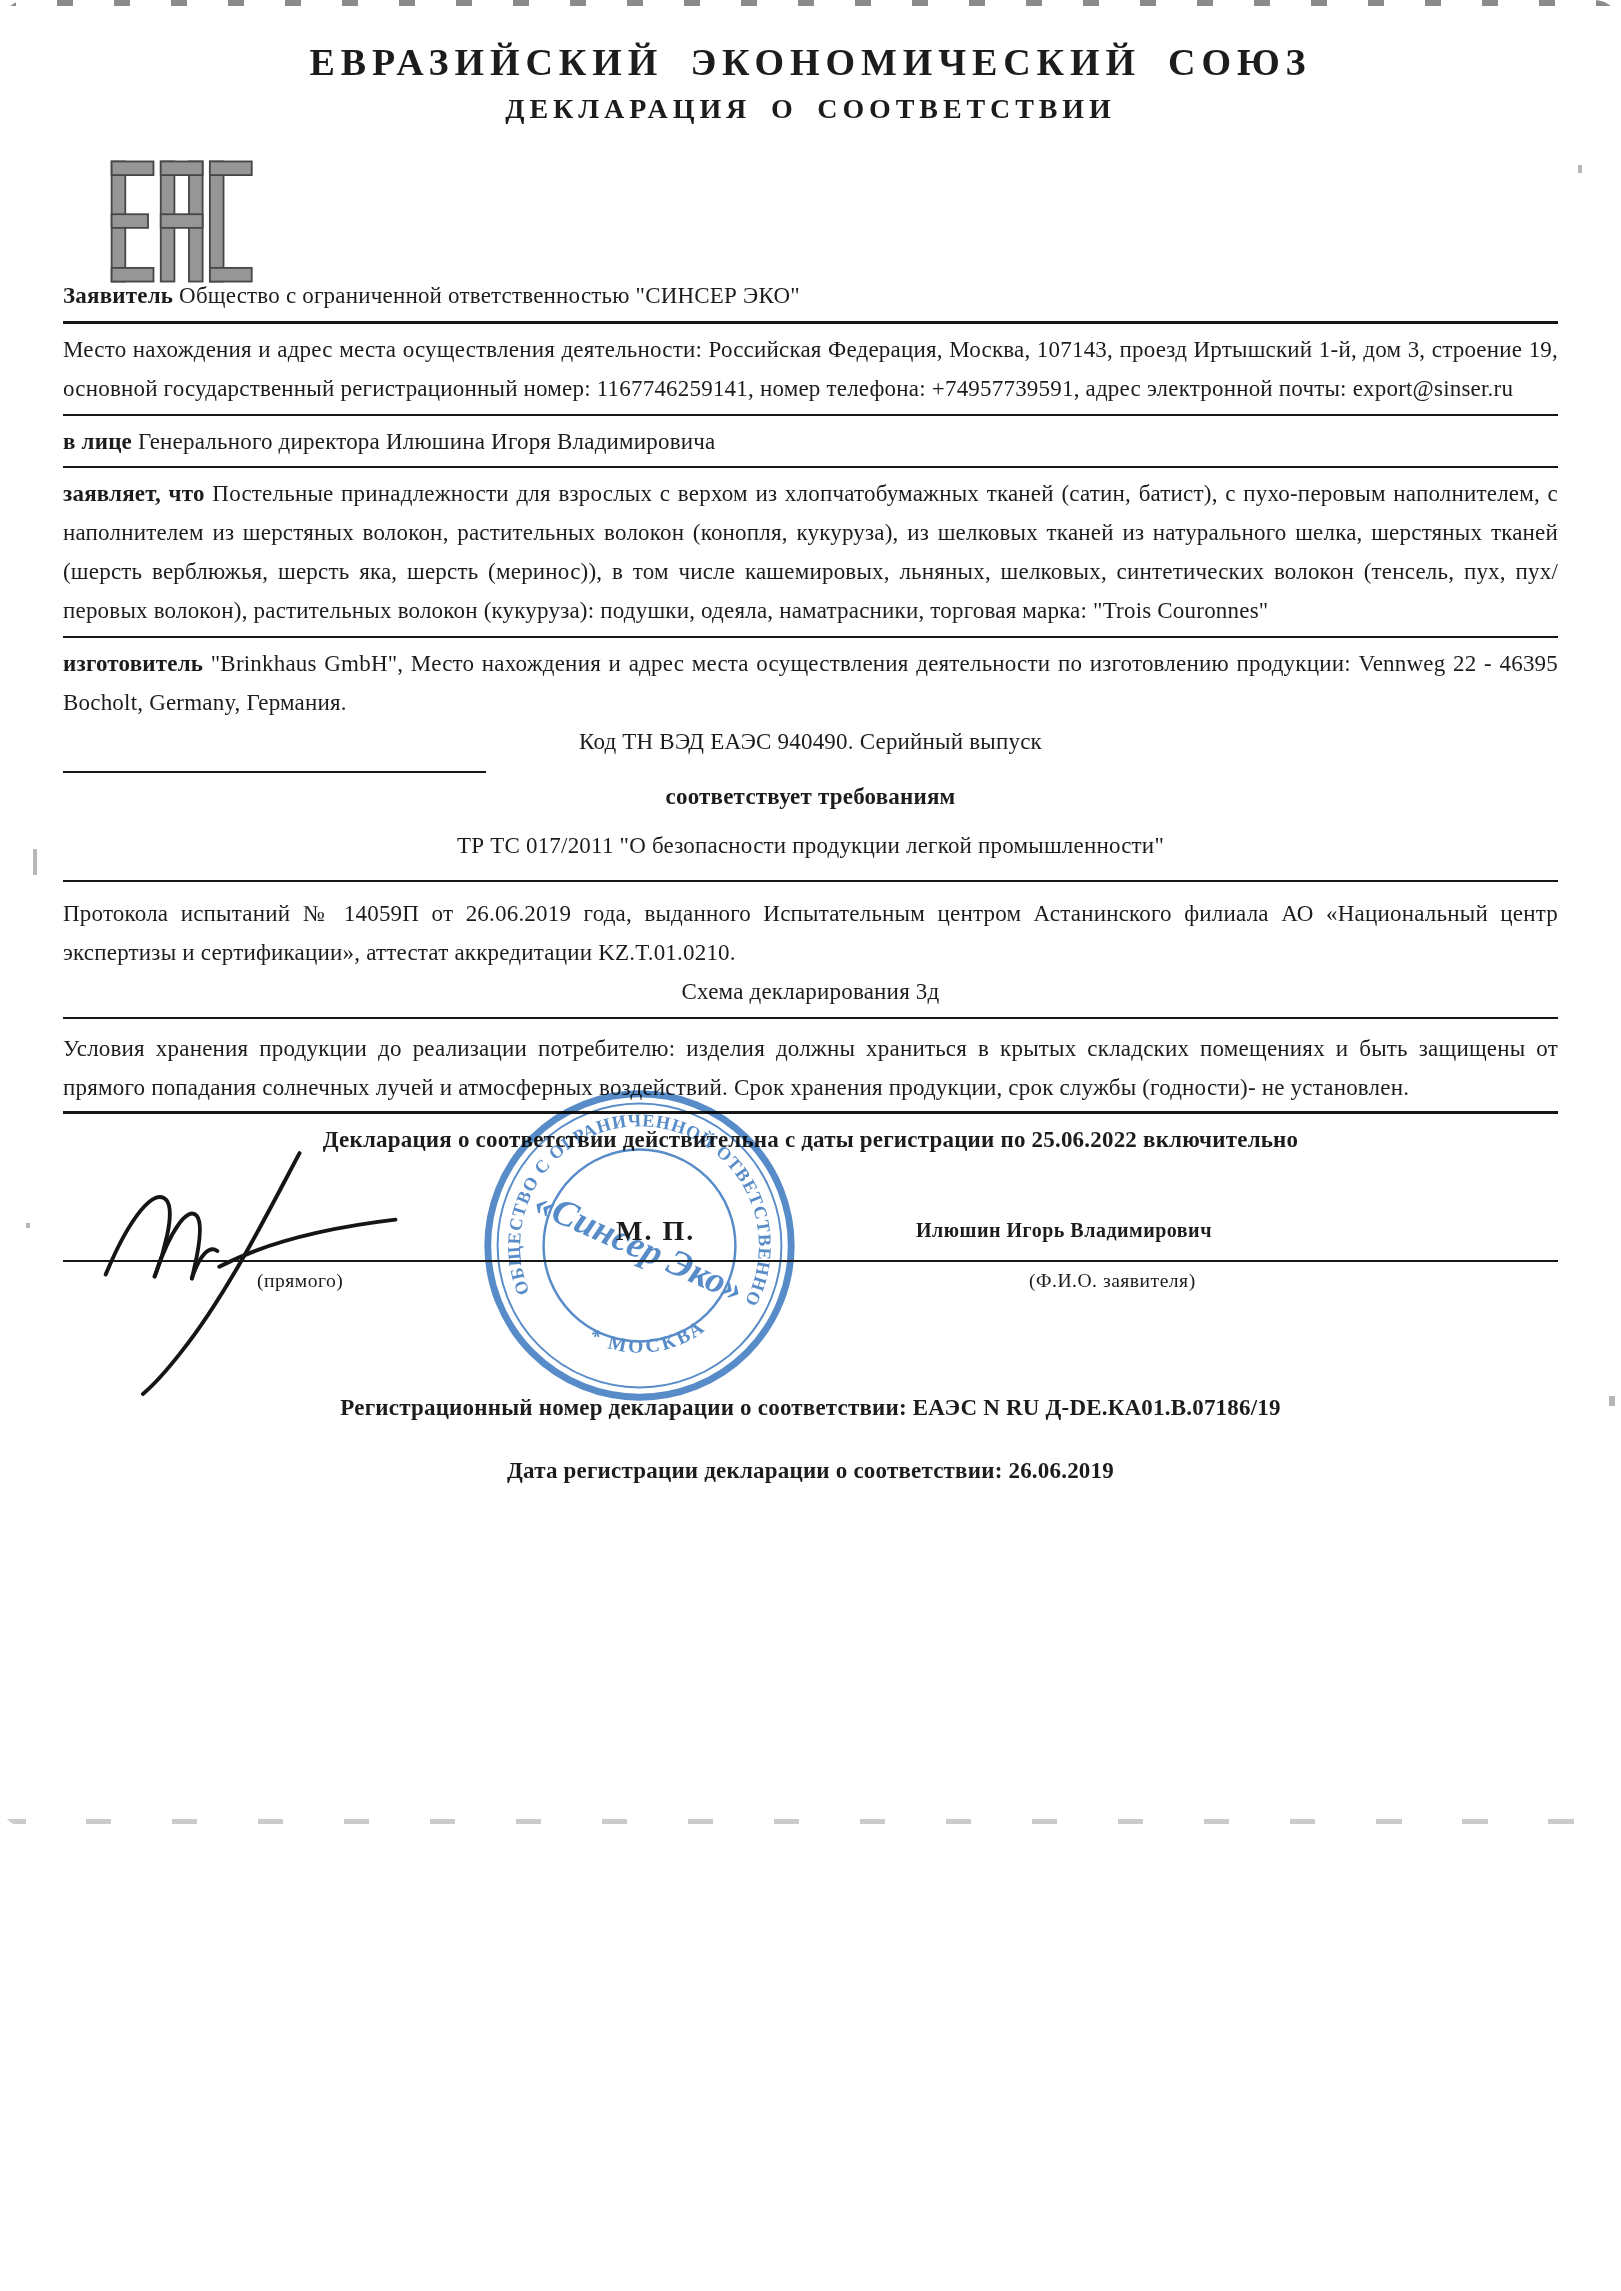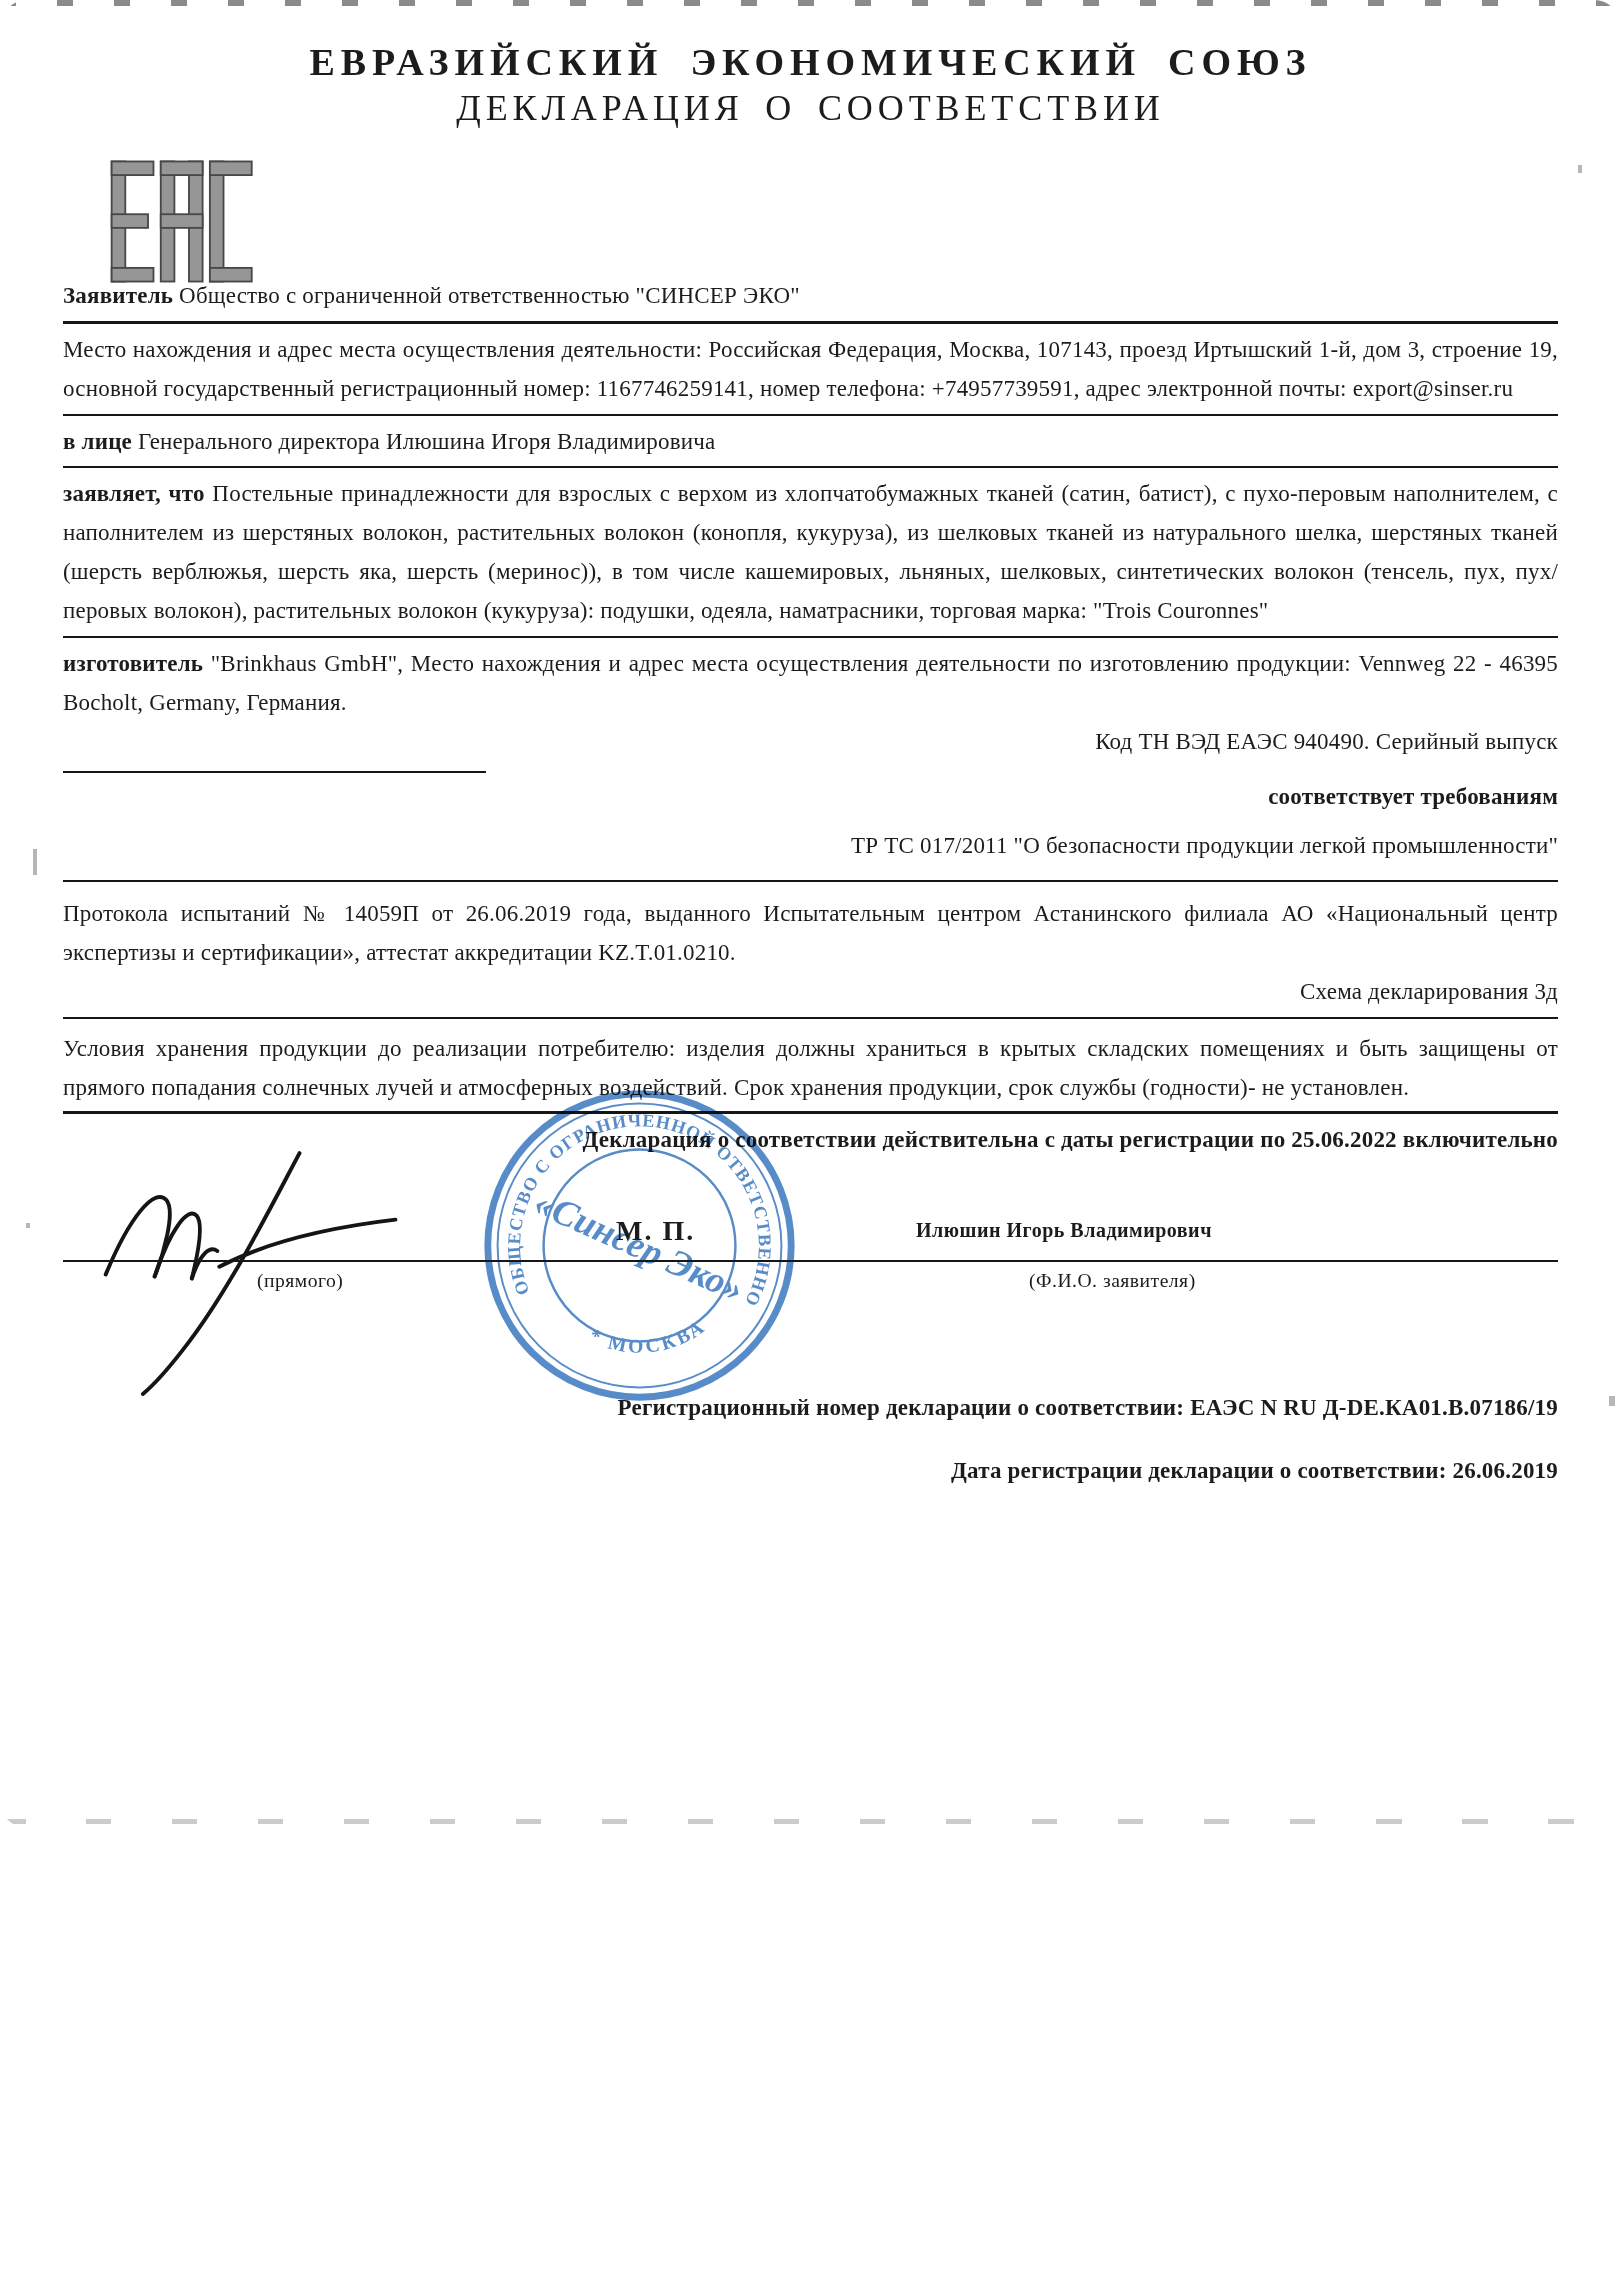--- a/index.html
+++ b/index.html
@@ -18,25 +18,25 @@
     background:repeating-linear-gradient(90deg,#2b2b2b 0 15.7px,transparent 15.7px 57px);
     opacity:.55;
   }
   .edge-bottom{
     position:absolute;bottom:3.9px;left:0;right:0;height:4.9px;
     background:repeating-linear-gradient(90deg,#6b6b6b 0 25.5px,transparent 25.5px 86px);
     opacity:.35;
   }
   .titles{margin-top:39px;text-align:center;}
   .title1{font-size:38px;font-weight:bold;letter-spacing:5.9px;word-spacing:11.8px;line-height:47px;}
-  .title2{font-size:36px;font-weight:normal;letter-spacing:4.9px;word-spacing:7.8px;line-height:45px;}
+  .title2{font-size:28px;font-weight:bold;letter-spacing:4.9px;word-spacing:7.8px;line-height:45px;}
   .eac{position:absolute;left:108px;top:153px;}
   .content{position:relative;margin-top:145px;padding:0 63px;}
   p{margin:0;font-size:23px;line-height:39px;text-align:justify;letter-spacing:0.2px;}
-  p.nojust{text-align:right;}
+  p.nojust{text-align:center;}
   .b{font-weight:bold;}
   .rule{border:0;border-top:3.9px solid #161616;margin:5.9px 0 5.9px 0;}
   .rule.thin{border-top-width:2.9px;}
   .rule.short{width:423px;border-top-width:2.9px;margin:9.8px 0 3.9px 0;}.mt10{margin-top:9.8px;}.mt12{margin-top:11.8px;}
   .sigzone{position:relative;height:149px;margin-top:9.8px;}
   .sigline{position:absolute;left:0;right:0;top:92px;border-top:2.9px solid #161616;}
   .cap{position:absolute;font-size:19.6px;letter-spacing:0.5px;}
   .cap-sign{left:194px;top:102px;}
   .cap-fio{left:966px;top:102px;}
   .mp{position:absolute;left:505px;top:47px;font-size:28px;font-weight:bold;letter-spacing:2px;margin-left:48px;}

